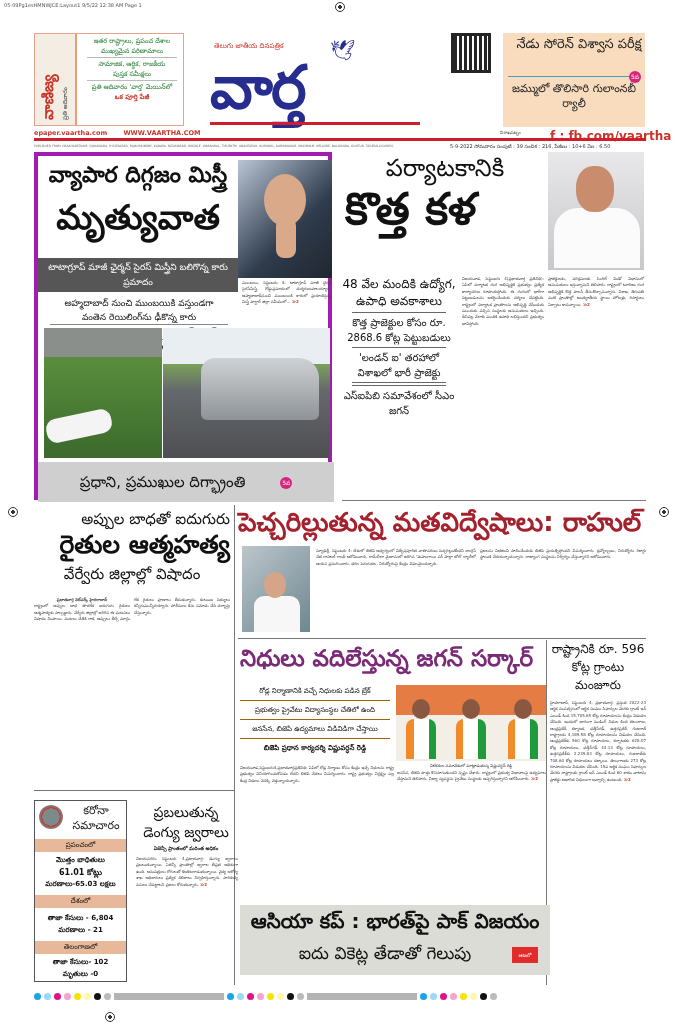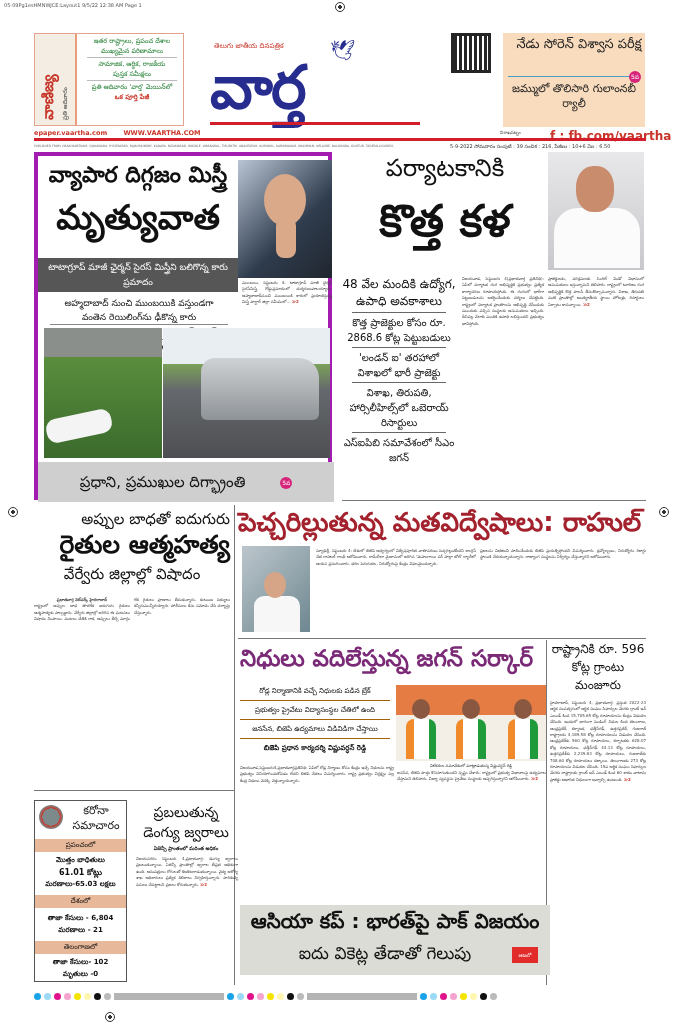--- a/index.html
+++ b/index.html
@@ -50,21 +50,21 @@
 .more{color:#c8362a;font-weight:bold}
 .s1-photos{position:absolute;left:6px;top:172px;width:286px;height:130px;display:flex;gap:1px}
 .ph-a{width:118px;background:linear-gradient(180deg,#8b8f8b 0 22%,#5a8e3d 22%,#3b6a2c 100%);position:relative}
 .ph-a .body{position:absolute;left:2px;top:86px;width:66px;height:24px;background:#f4f4f4;border-radius:10px;transform:rotate(-12deg)}
 .ph-b{flex:1;background:linear-gradient(180deg,#e9eef2 0 28%,#7aa05a 28%,#65686c 48%,#4d4f52 100%);position:relative}
 .ph-b .car{position:absolute;left:38px;top:30px;width:118px;height:62px;background:linear-gradient(180deg,#cfd2d4,#8e9397);border-radius:14px 20px 6px 6px}
 .s1-foot{position:absolute;left:0;top:306px;width:296px;height:40px;background:#cfcfcf;text-align:center;font-size:15px;line-height:40px}
 .s1-foot .badge{display:inline-block;width:12px;height:12px;border-radius:50%;background:#d6247b;color:#fff;font-size:6px;line-height:12px;vertical-align:middle;margin-left:30px}
 
 .s2-head1{left:345px;top:154px;width:200px;text-align:center;font-size:24px}
-.s2-head2{left:345px;top:190px;width:200px;text-align:center;font-size:44px;font-weight:bold;line-height:62px}
+.s2-head2{left:345px;top:178px;width:200px;font-size:44px;font-weight:bold;line-height:62px}
 .s2-photo{left:548px;top:152px;width:96px;height:118px;background:linear-gradient(180deg,#e8e8ea,#c8c8cc)}
 .s2-photo .face{position:absolute;left:28px;top:14px;width:38px;height:46px;border-radius:45%;background:#c98c6c}
 .s2-photo .shirt{position:absolute;left:6px;top:56px;width:86px;height:60px;background:#fbfbfb;border-radius:24px 24px 0 0}
 .s2-side{left:342px;top:276px;width:114px;text-align:center;font-size:10px;line-height:15px}
 .s2-side hr{border:0;border-top:1px solid #666;margin:2px 10px}
 .col{font-size:4px;line-height:6.4px;color:#444;text-align:justify}
 .s2-c1{left:462px;top:276px;width:82px}
 .s2-c2{left:548px;top:276px;width:96px}
 .rule-h{height:1px;background:#777}
 
@@ -206,21 +206,20 @@
     <div class="shirt"></div>
     <div class="face"></div>
   </div>
 <div class="abs s2-side">
   <div style="font-size:12px;line-height:17px">48 వేల మందికి ఉద్యోగ, ఉపాధి అవకాశాలు</div>
     <hr>
   <div>కొత్త ప్రాజెక్టుల కోసం రూ. 2868.6 కోట్ల పెట్టుబడులు</div>
     <hr>
   <div>'లండన్ ఐ' తరహాలో విశాఖలో భారీ ప్రాజెక్టు</div>
     <hr>
-  <div>విశాఖ, తిరుపతి, హార్సిలీహిల్స్‌లో ఒబెరాయ్ రిసార్టులు</div>
     <hr>
   <div>ఎస్ఐపిబి సమావేశంలో సీఎం జగన్</div>
 </div>
 <div class="abs col s2-c1">విజయవాడ, సెప్టెంబరు 4(ప్రభాతవార్త ప్రతినిధి): ఏపీలో పర్యాటక రంగ అభివృద్ధికి ప్రభుత్వం ప్రత్యేక కార్యాచరణ రూపొందిస్తోంది. ఈ రంగంలో భారీగా పెట్టుబడులను ఆకర్షించేందుకు చర్యలు చేపట్టింది. రాష్ట్రంలో పర్యాటక ప్రాంతాలను అభివృద్ధి చేసేందుకు ముందుకు వచ్చిన సంస్థలకు అనుమతులు ఇచ్చింది. దీనివల్ల వేలాది మందికి ఉపాధి లభిస్తుందని ప్రభుత్వం భావిస్తోంది.</div>
 <div class="abs col s2-c2">
   <span>ప్రాజెక్టులకు, పరిశ్రమలకు సింగిల్ విండో విధానంలో అనుమతులు ఇస్తున్నామని తెలిపారు. రాష్ట్రంలో టూరిజం రంగ అభివృద్ధికి కొత్త పాలసీ తీసుకొచ్చామన్నారు. విశాఖ, తిరుపతి వంటి ప్రాంతాల్లో అంతర్జాతీయ స్థాయి హోటళ్లు, రిసార్టులు ఏర్పాటు కానున్నాయి.</span>
   <span class="more">≫2</span>
 </div>
 <div class="abs rule-h" style="left:342px;top:500px;width:304px"></div>
 

